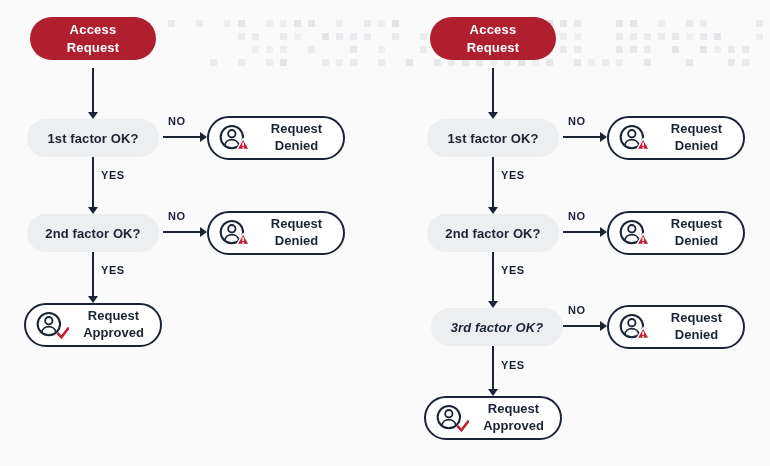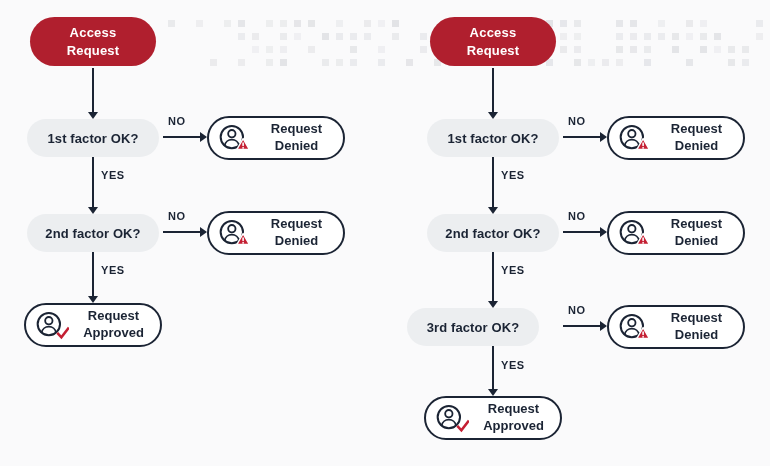--- a/index.html
+++ b/index.html
@@ -14,21 +14,21 @@
   
   .dots { position: absolute; left: 168px; top: 20px; width: 600px; height: 47px; }
   .dots i { position: absolute; width: 7px; height: 7px; background: var(--dot, #e2e3e6); }
 
   
   .node {
     position: absolute; display: flex; align-items: center; justify-content: center;
     font-weight: 700; color: var(--ink, #1b2434);
   }
   .start {
-    width: 126px; height: 49px; border-radius: 26px;
+    width: 126px; height: 43px; border-radius: 26px;
     background: var(--brand-red, #b01f2e); color: #fff;
     font-size: 13px; line-height: 1.35; text-align: center;
     white-space: pre-line; letter-spacing: .2px; z-index: 2;
   }
   .question {
     width: 132px; height: 38px; border-radius: 19px;
     background: var(--pill-gray, #eceef0); font-size: 13px; letter-spacing: .1px;
   }
   .result {
     width: 138px; height: 44px; border-radius: 22px;
@@ -263,21 +263,21 @@
       <svg class="node-icon" viewBox="0 0 36 32">
           <use href="#user-denied"></use>
         </svg>
       <span class="txt">Request
 Denied</span>
     </div>
 
     <span class="yn" style="left:501px; top:264px;">YES</span>
     <div class="arrow-v" style="left:492px; top:252px; height:49px;"></div>
 
-    <div class="node question" style="left:407px; top:308px;">3rd factor OK?</div>
+    <div class="node question" style="left:431px; top:308px;font-style:italic;">3rd factor OK?</div>
 
     <span class="yn" style="left:568px; top:304px;">NO</span>
     <div class="arrow-h" style="left:563px; top:325px; width:37px;"></div>
     <div class="node result" style="left:607px; top:305px;">
       <svg class="node-icon" viewBox="0 0 36 32">
           <use href="#user-denied"></use>
         </svg>
       <span class="txt">Request
 Denied</span>
     </div>

